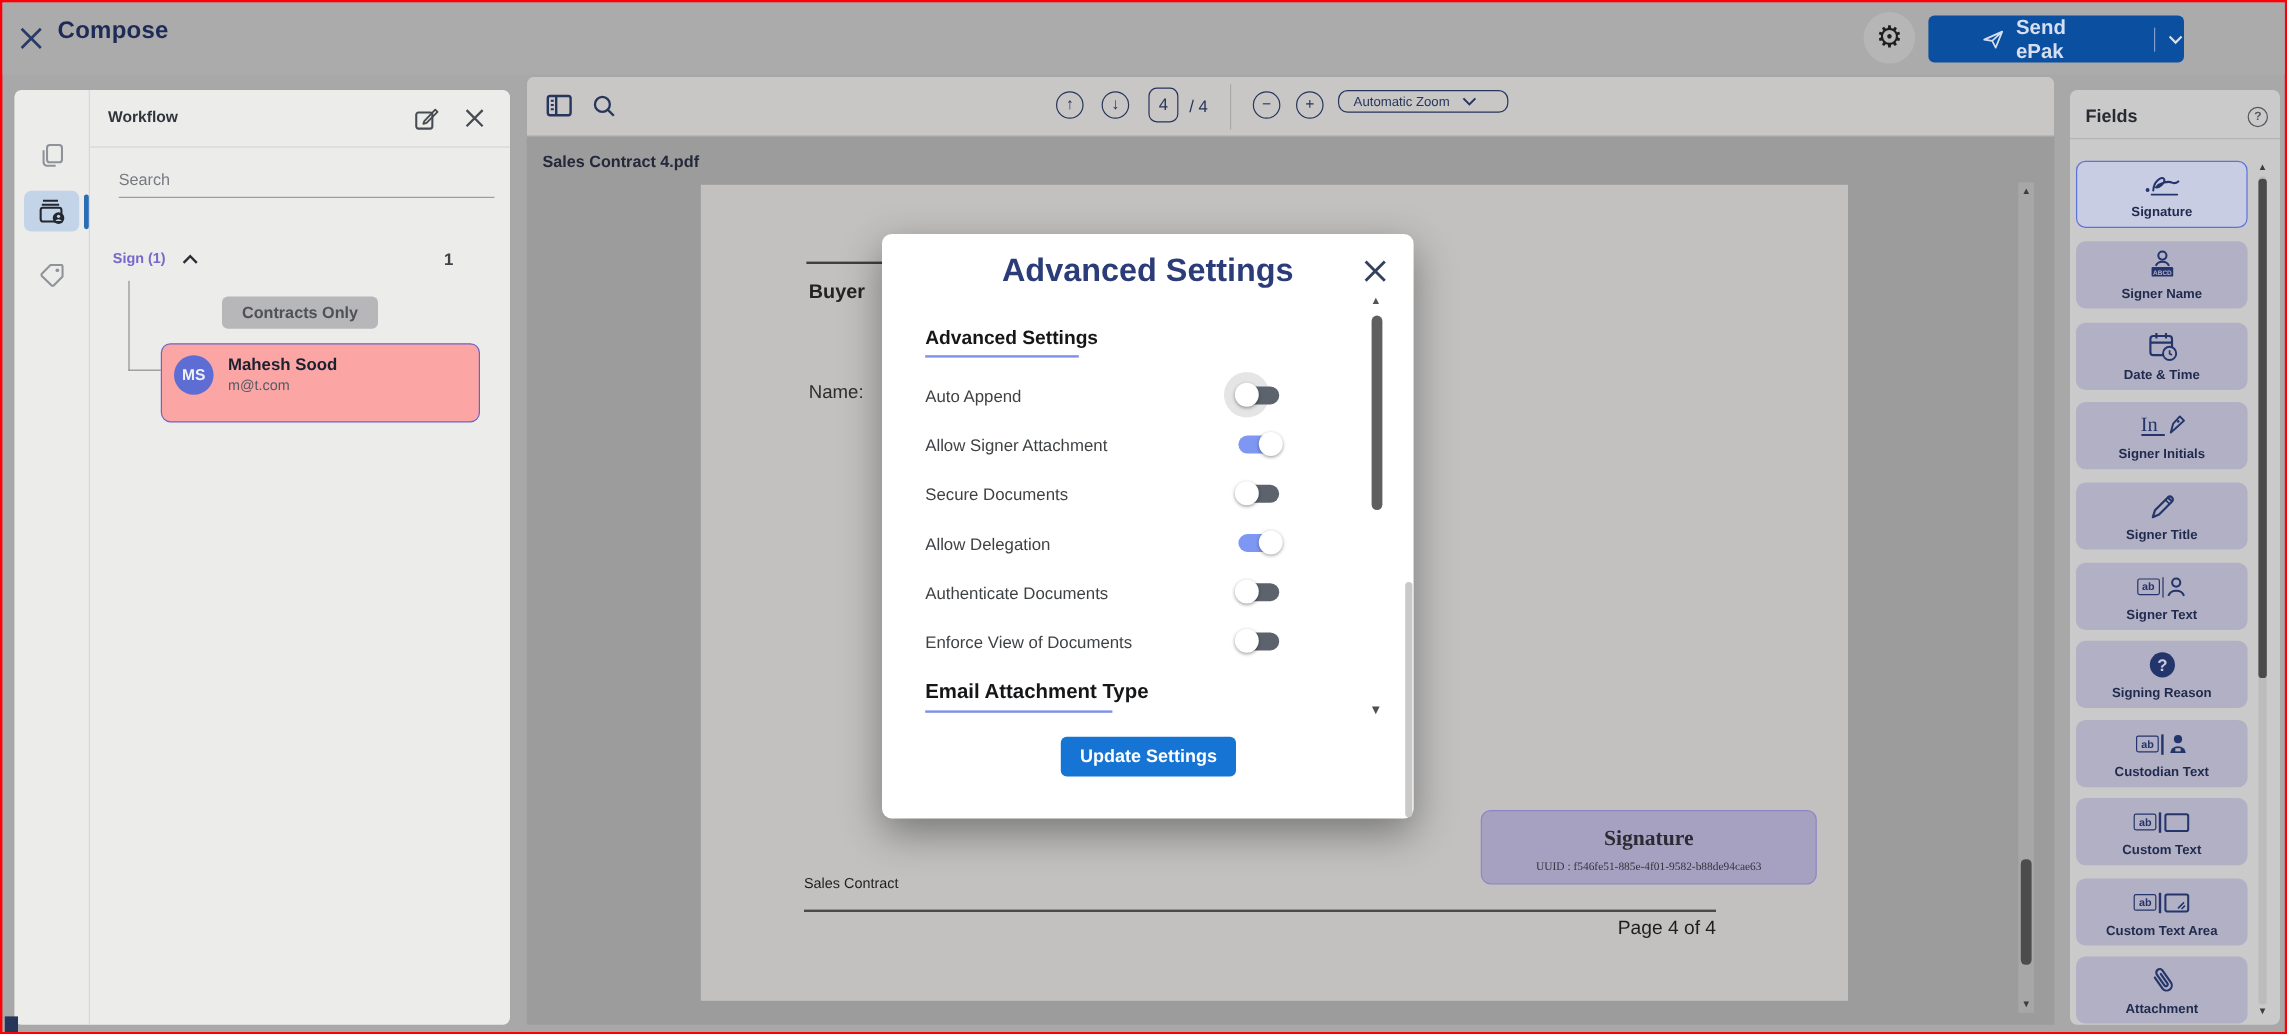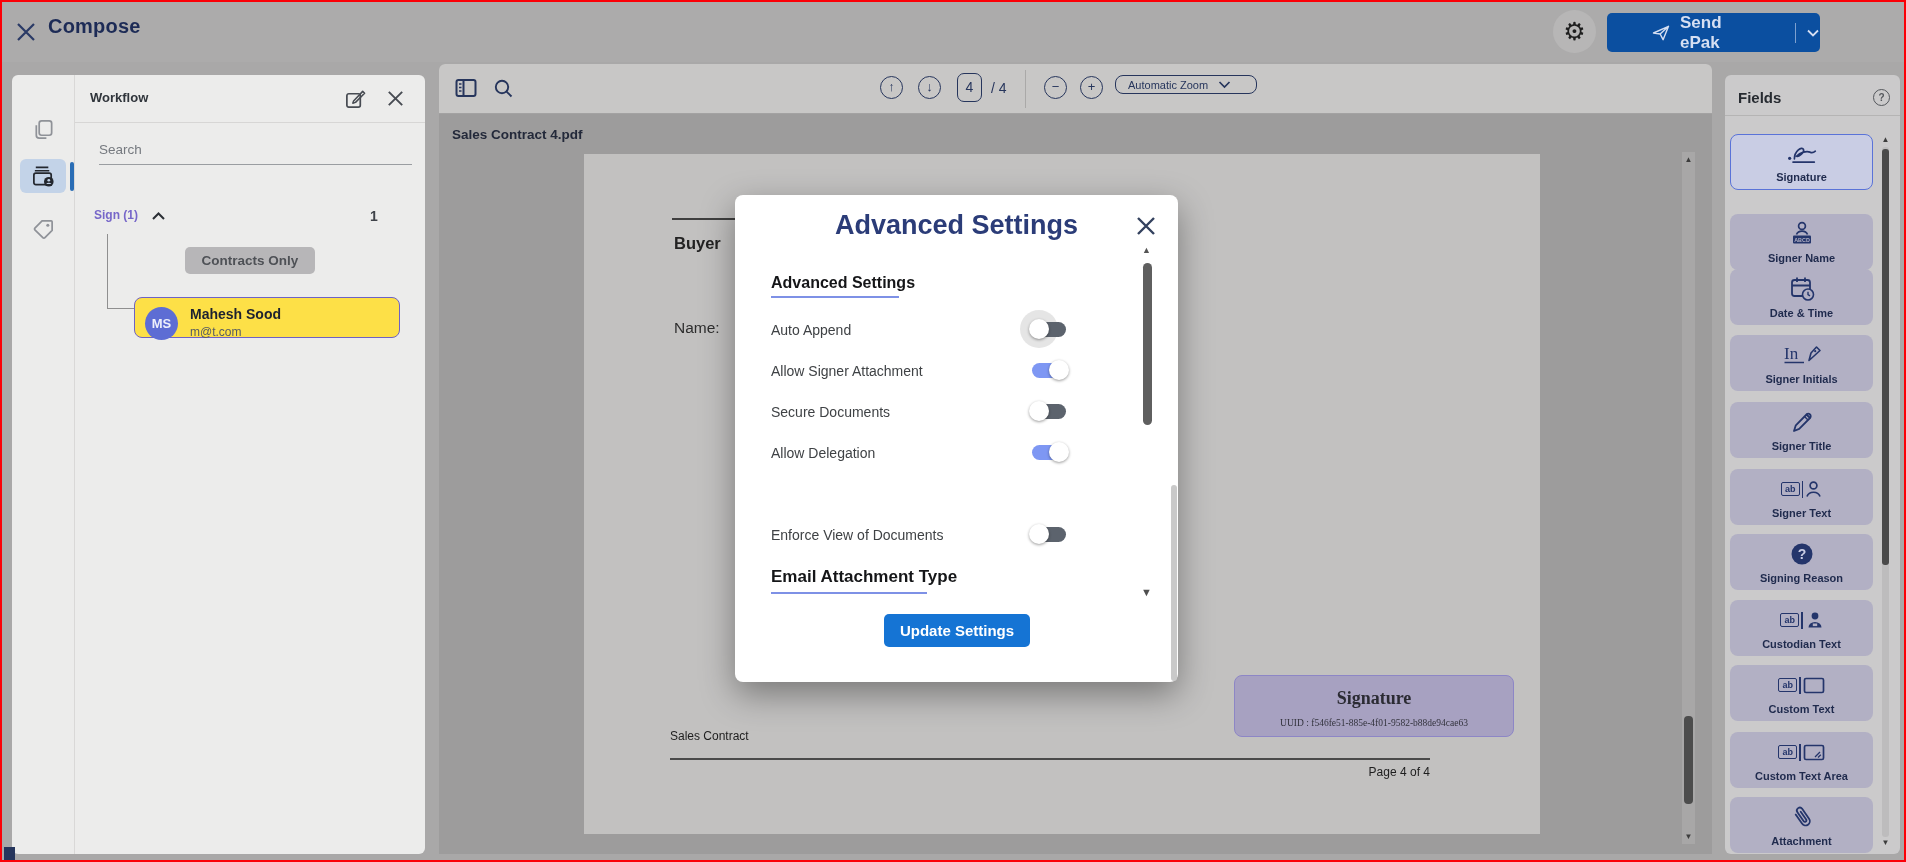--- a/index.html
+++ b/index.html
@@ -32,21 +32,21 @@
   #wf-title { left:78px; top:15px; font-size:13px; font-weight:bold; color:#30353b; }
   .wf-hicon { top:13px; width:24px; height:24px; cursor:pointer; }
   #wf-divider { left:63px; top:47px; width:350px; height:1px; background:#d7d6d5; }
   #wf-search { left:87px; top:60px; width:313px; height:30px; border:none; border-bottom:1px solid #9a9da1; background:transparent; font-size:13.5px; color:#43474c; outline:none; font-family:"Liberation Sans",sans-serif; }
   #wf-search::placeholder { color:#75797f; }
   #sign-group { left:82px; top:133px; font-size:12px; font-weight:bold; color:#7767c9; cursor:pointer; }
   #sign-chevron { left:139px; top:136px; cursor:pointer; }
   #sign-count { left:358px; top:133px; font-size:14px; font-weight:bold; color:#3f4349; }
   #tree-elbow { left:95px; top:159px; width:27px; height:75px; border-left:1.5px solid #8f8f8f; border-bottom:1.5px solid #8f8f8f; }
   #wf-chip { left:173px; top:172px; width:130px; height:27px; background:#b7b6b8; border-radius:5px; text-align:center; line-height:27px; font-size:13.5px; font-weight:600; color:#4e5156; }
-  #signer-card { left:122px; top:222px; width:266px; height:41px; background:#fde047; border:1.5px solid #6e62c4; border-radius:8px; cursor:pointer; }
+  #signer-card { left:122px; top:211px; width:266px; height:66px; background:#fca5a5; border:1.5px solid #6e62c4; border-radius:8px; cursor:pointer; }
   #signer-avatar { position:absolute; left:10px; top:9px; width:33px; height:33px; border-radius:50%; background:#5d6dd4; color:#eef0fb; font-size:13px; font-weight:bold; text-align:center; line-height:33px; }
   #signer-name { position:absolute; left:55px; top:8px; font-size:14px; font-weight:bold; color:#1c2130; }
   #signer-email { position:absolute; left:55px; top:27px; font-size:12px; color:#565b63; }
 
   
   #viewer { left:437px; top:62px; width:1273px; height:790px; background:#9d9c9c; border-radius:6px 6px 0 0; overflow:hidden; }
   #pdf-toolbar { position:absolute; left:0; top:0; width:100%; height:50px; background:#c8c7c6; border-bottom:1px solid #a3a2a2; }
   .tb-icon { position:absolute; top:14px; cursor:pointer; }
   .circle-btn { position:absolute; top:12px; width:23px; height:23px; border:1.6px solid #26355c; border-radius:50%; color:#26355c; font-size:13px; text-align:center; line-height:20px; cursor:pointer; background:transparent; }
   #page-box { position:absolute; left:518px; top:9px; width:25px; height:29px; border:1.6px solid #26355c; border-radius:7px; background:transparent; text-align:center; line-height:27px; font-size:14px; color:#26355c; }
@@ -58,21 +58,21 @@
   #doc-name { position:absolute; left:13px; top:63px; font-size:13.5px; font-weight:bold; color:#23293a; }
   #pdf-page { position:absolute; left:145px; top:90px; width:956px; height:680px; background:#c2c1c0; }
   #buyer-rule { position:absolute; left:88px; top:64px; width:418px; height:2px; background:#3f3f3f; }
   #buyer-heading { position:absolute; left:90px; top:80px; font-size:16.5px; font-weight:bold; color:#232323; }
   #name-label { position:absolute; left:90px; top:165px; font-size:15.5px; color:#2e2e2e; }
   #sig-field { position:absolute; left:650px; top:521px; width:280px; height:62px; background:#a7a1c1; border:1.5px solid #8d86c6; border-radius:8px; cursor:pointer; }
   #sig-label { position:absolute; left:0; top:12px; width:100%; text-align:center; font-family:"Liberation Serif",serif; font-size:18px; font-weight:bold; color:#2b2b33; }
   #sig-uuid { position:absolute; left:0; top:42px; width:100%; text-align:center; font-family:"Liberation Serif",serif; font-size:9.5px; color:#33333d; }
   #footer-rule { position:absolute; left:86px; top:604px; width:760px; height:2px; background:#4a4a4a; }
   #footer-left { position:absolute; left:86px; top:575px; font-size:12px; color:#1e1e1e; }
-  #footer-right { position:absolute; left:86px; top:611px; width:760px; text-align:right; font-size:12px; color:#1e1e1e; }
+  #footer-right { position:absolute; left:86px; top:611px; width:760px; text-align:right; font-size:16px; color:#1e1e1e; }
   #v-scroll { position:absolute; left:1243px; top:88px; width:13px; height:692px; background:#a8a7a7; }
   #v-scroll .arr { position:absolute; left:0; width:13px; text-align:center; font-size:8px; color:#3c3c3c; cursor:pointer; }
   #v-thumb { position:absolute; left:2px; top:564px; width:9px; height:88px; border-radius:4px; background:#4c4c4c; cursor:grab; }
 
   
   #modal { left:733px; top:193px; width:443px; height:487px; background:#ffffff; border-radius:8px; box-shadow:0 12px 34px rgba(0,0,0,.38); }
   #modal-title { position:absolute; left:0; top:15px; width:100%; text-align:center; font-size:27px; font-weight:bold; color:#2b3c78; }
   #modal-close { position:absolute; left:399px; top:19px; width:24px; height:24px; cursor:pointer; }
   #m-section1 { position:absolute; left:36px; top:79px; font-size:16px; font-weight:bold; color:#151618; }
   #m-underline1 { position:absolute; left:36px; top:101px; width:128px; height:1.6px; background:#7e91e6; }
@@ -286,20 +286,27 @@
         <span class="thumb"></span>
       </span>
   </div>
   <div class="m-row" style="top:246px;">
     <span class="m-label">Allow Delegation</span>
     <span class="m-switch on">
         <span class="track"></span>
         <span class="thumb"></span>
       </span>
   </div>
+  <div class="m-row" style="top:287px;">
+    <span class="m-label">Authenticate Documents</span>
+    <span class="m-switch off">
+        <span class="track"></span>
+        <span class="thumb"></span>
+      </span>
+  </div>
   <div class="m-row" style="top:328px;">
     <span class="m-label">Enforce View of Documents</span>
     <span class="m-switch off">
         <span class="track"></span>
         <span class="thumb"></span>
       </span>
   </div>
 
   <div id="m-section2">Email Attachment Type</div>
   <div id="m-underline2"></div>
@@ -321,21 +328,21 @@
     <div class="f-ico">
       <svg width="38" height="24" viewBox="0 0 40 24">
           <circle cx="7" cy="15.5" r="1.7" fill="#24356b"></circle>
           <path d="M12 16 C12 8 20 2.5 21.5 6 C23 9.5 16 14 14.5 13.2 C18 9 25 7.5 28.5 9 C30.5 10 32.5 9.3 34 8" fill="none" stroke="#24356b" stroke-width="1.8" stroke-linecap="round"></path>
           <path d="M10.5 19.5 H33" stroke="#24356b" stroke-width="1.6" stroke-linecap="round"></path>
         </svg>
     </div>
     <div class="f-lbl">Signature</div>
   </div>
 
-  <div class="f-card" style="top:139px;">
+  <div class="f-card" style="top:126px;">
     <div class="f-ico">
       <svg width="30" height="27" viewBox="0 0 30 27">
           <circle cx="15" cy="5" r="3.4" fill="none" stroke="#24356b" stroke-width="1.7"></circle>
           <path d="M9.5 13.5 a5.8 5 0 0 1 11 0" fill="none" stroke="#24356b" stroke-width="1.7"></path>
           <rect x="6" y="14.5" width="18" height="8" rx="1" fill="#24356b"></rect>
           <text x="15" y="20.8" text-anchor="middle" font-size="5.4" font-weight="bold" fill="#b2b0c4" font-family="Liberation Sans, sans-serif">ABCD</text>
         </svg>
     </div>
     <div class="f-lbl">Signer Name</div>
   </div>

